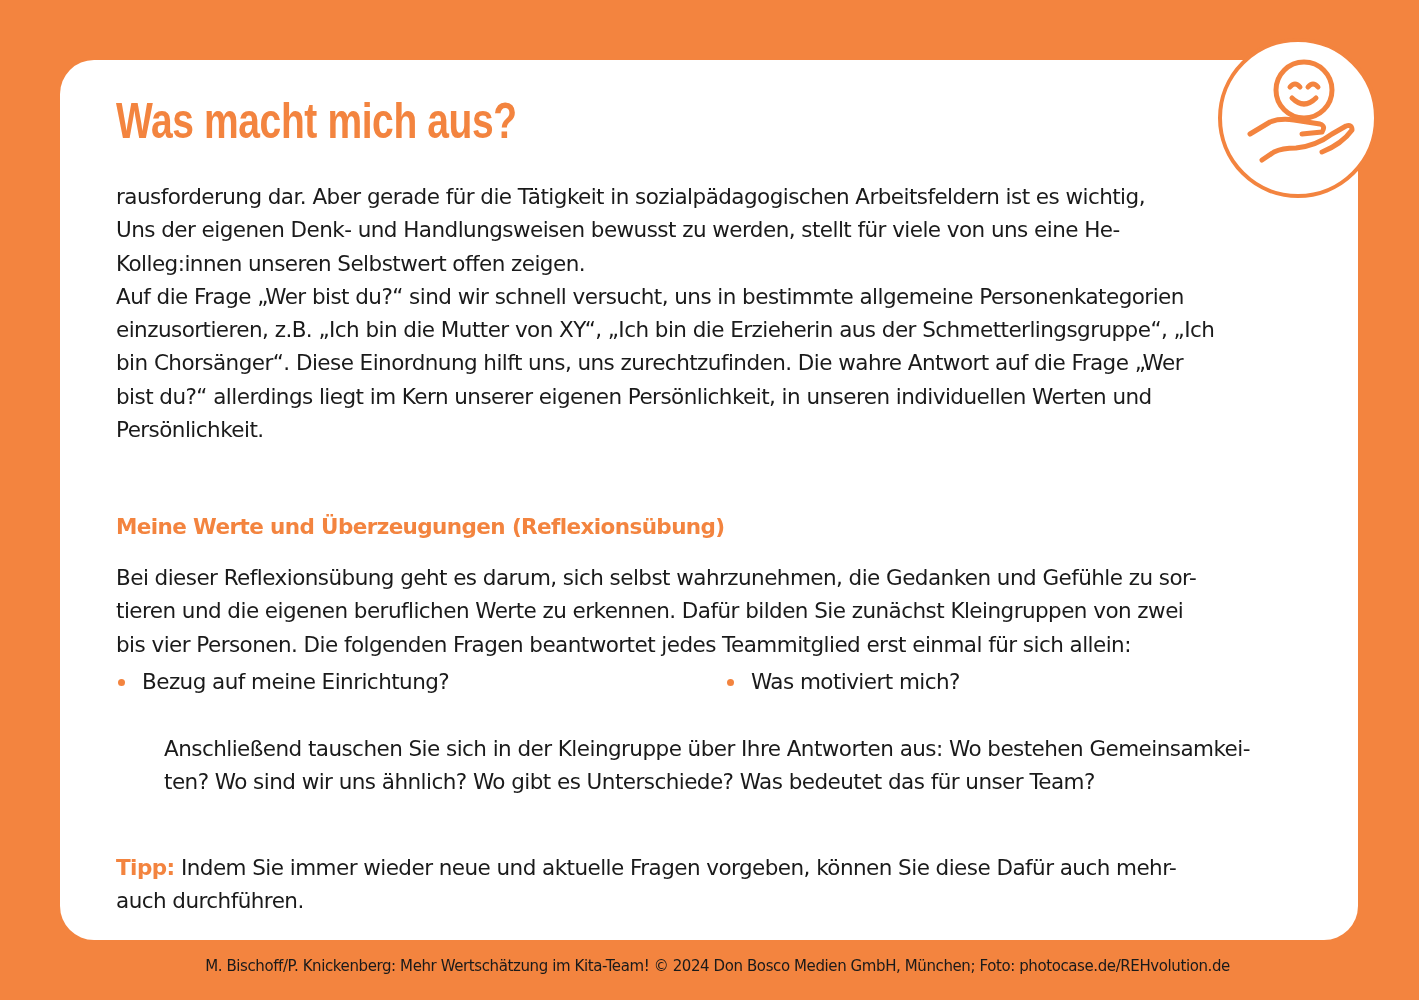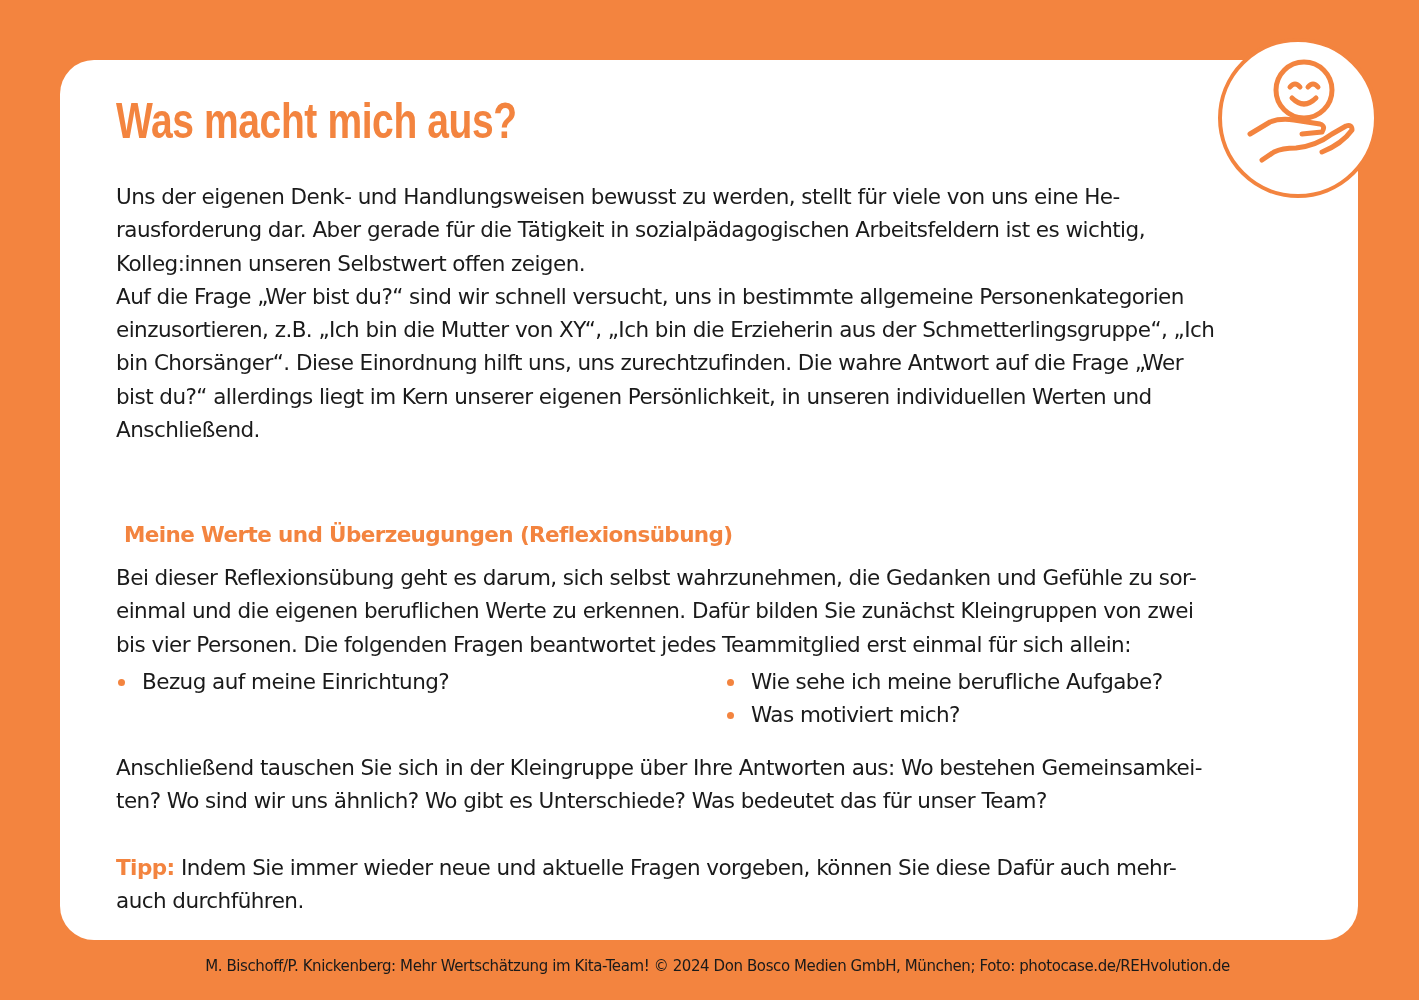--- a/index.html
+++ b/index.html
@@ -22,21 +22,21 @@
     color:#f3843f; transform:scaleX(0.78); transform-origin:left top; letter-spacing:-0.5px;
     white-space:nowrap;
   }
   .body-text {
     position:absolute; left:116px; margin:0;
     font-size:21.5px; line-height:33.3px; color:#1a1a1a; letter-spacing:-0.55px;
     white-space:nowrap;
   }
   .line { display:block; }
   .heading2 {
-    position:absolute; left:116px; top:514px; margin:8px;
+    position:absolute; left:116px; top:514px; margin:0;
     font-size:21.5px; font-weight:bold; color:#f3843f; letter-spacing:-0.6px; white-space:nowrap;
   }
   .bullets {
     position:absolute; top:665px; margin:0; padding:0; list-style:none;
     font-size:21.5px; line-height:33.3px; color:#1a1a1a; letter-spacing:-0.55px; white-space:nowrap;
   }
   .bullets li { position:relative; padding-left:26px; }
   .bullets li::before {
     content:""; position:absolute; left:2px; top:14px; width:7px; height:7px; border-radius:50%;
     background:#f3843f;
@@ -59,50 +59,49 @@
     <path d="M86 45 q5 -6 10 0"></path>
     <path d="M70 56 q12 12 24 0"></path>
     <path d="M28 92 l20 -12 q10 -4 24 -2 l26 4 q6 2 2 8 l-20 2"></path>
     <path d="M40 118 l12 -8 q8 -4 22 -4 q20 -2 36 -14 l14 -8 q6 -2 6 4 q-10 14 -30 22"></path>
   </svg>
 </div>
 
 <h1 class="title">Was macht mich aus?</h1>
 
 <p class="body-text" style="top:180px;">
+  <span class="line">rausforderung dar. Aber gerade für die Tätigkeit in sozialpädagogischen Arbeitsfeldern ist es wichtig,</span>
   <span class="line">Uns der eigenen Denk- und Handlungsweisen bewusst zu werden, stellt für viele von uns eine He-</span>
-  <span class="line">rausforderung dar. Aber gerade für die Tätigkeit in sozialpädagogischen Arbeitsfeldern ist es wichtig,</span>
   <span class="line">Kolleg:innen unseren Selbstwert offen zeigen.</span>
   <span class="line">Auf die Frage „Wer bist du?“ sind wir schnell versucht, uns in bestimmte allgemeine Personenkategorien</span>
   <span class="line">einzusortieren, z.B. „Ich bin die Mutter von XY“, „Ich bin die Erzieherin aus der Schmetterlingsgruppe“, „Ich</span>
   <span class="line">bin Chorsänger“. Diese Einordnung hilft uns, uns zurechtzufinden. Die wahre Antwort auf die Frage „Wer</span>
   <span class="line">bist du?“ allerdings liegt im Kern unserer eigenen Persönlichkeit, in unseren individuellen Werten und</span>
-  <span class="line">Anschließend.</span>
+  <span class="line">Persönlichkeit.</span>
 </p>
 
 <h2 class="heading2">Meine Werte und Überzeugungen (Reflexionsübung)</h2>
 
 <p class="body-text" style="top:561px;">
   <span class="line">Bei dieser Reflexionsübung geht es darum, sich selbst wahrzunehmen, die Gedanken und Gefühle zu sor-</span>
-  <span class="line">einmal und die eigenen beruflichen Werte zu erkennen. Dafür bilden Sie zunächst Kleingruppen von zwei</span>
+  <span class="line">tieren und die eigenen beruflichen Werte zu erkennen. Dafür bilden Sie zunächst Kleingruppen von zwei</span>
   <span class="line">bis vier Personen. Die folgenden Fragen beantwortet jedes Teammitglied erst einmal für sich allein:</span>
 </p>
 
 <ul class="bullets" style="left:116px;">
   <li>
     <span class="line">Bezug auf meine Einrichtung?</span>
   </li>
 </ul>
 
 <ul class="bullets" style="left:725px;">
-  <li>Wie sehe ich meine berufliche Aufgabe?</li>
   <li>Was motiviert mich?</li>
 </ul>
 
-<p class="body-text" style="top:751px;">
+<p class="body-text" style="top:732px;margin-left:48px;">
   <span class="line">Anschließend tauschen Sie sich in der Kleingruppe über Ihre Antworten aus: Wo bestehen Gemeinsamkei-</span>
   <span class="line">ten? Wo sind wir uns ähnlich? Wo gibt es Unterschiede? Was bedeutet das für unser Team?</span>
 </p>
 
 <p class="body-text" style="top:851px;">
   <span class="line"><span class="tipp-label">Tipp:</span><span> Indem Sie immer wieder neue und aktuelle Fragen vorgeben, können Sie diese Dafür auch mehr-</span></span>
   <span class="line">auch durchführen.</span>
 </p>
 
 <div class="footer">M. Bischoff/P. Knickenberg: Mehr Wertschätzung im Kita-Team! © 2024 Don Bosco Medien GmbH, München; Foto: photocase.de/REHvolution.de</div>

